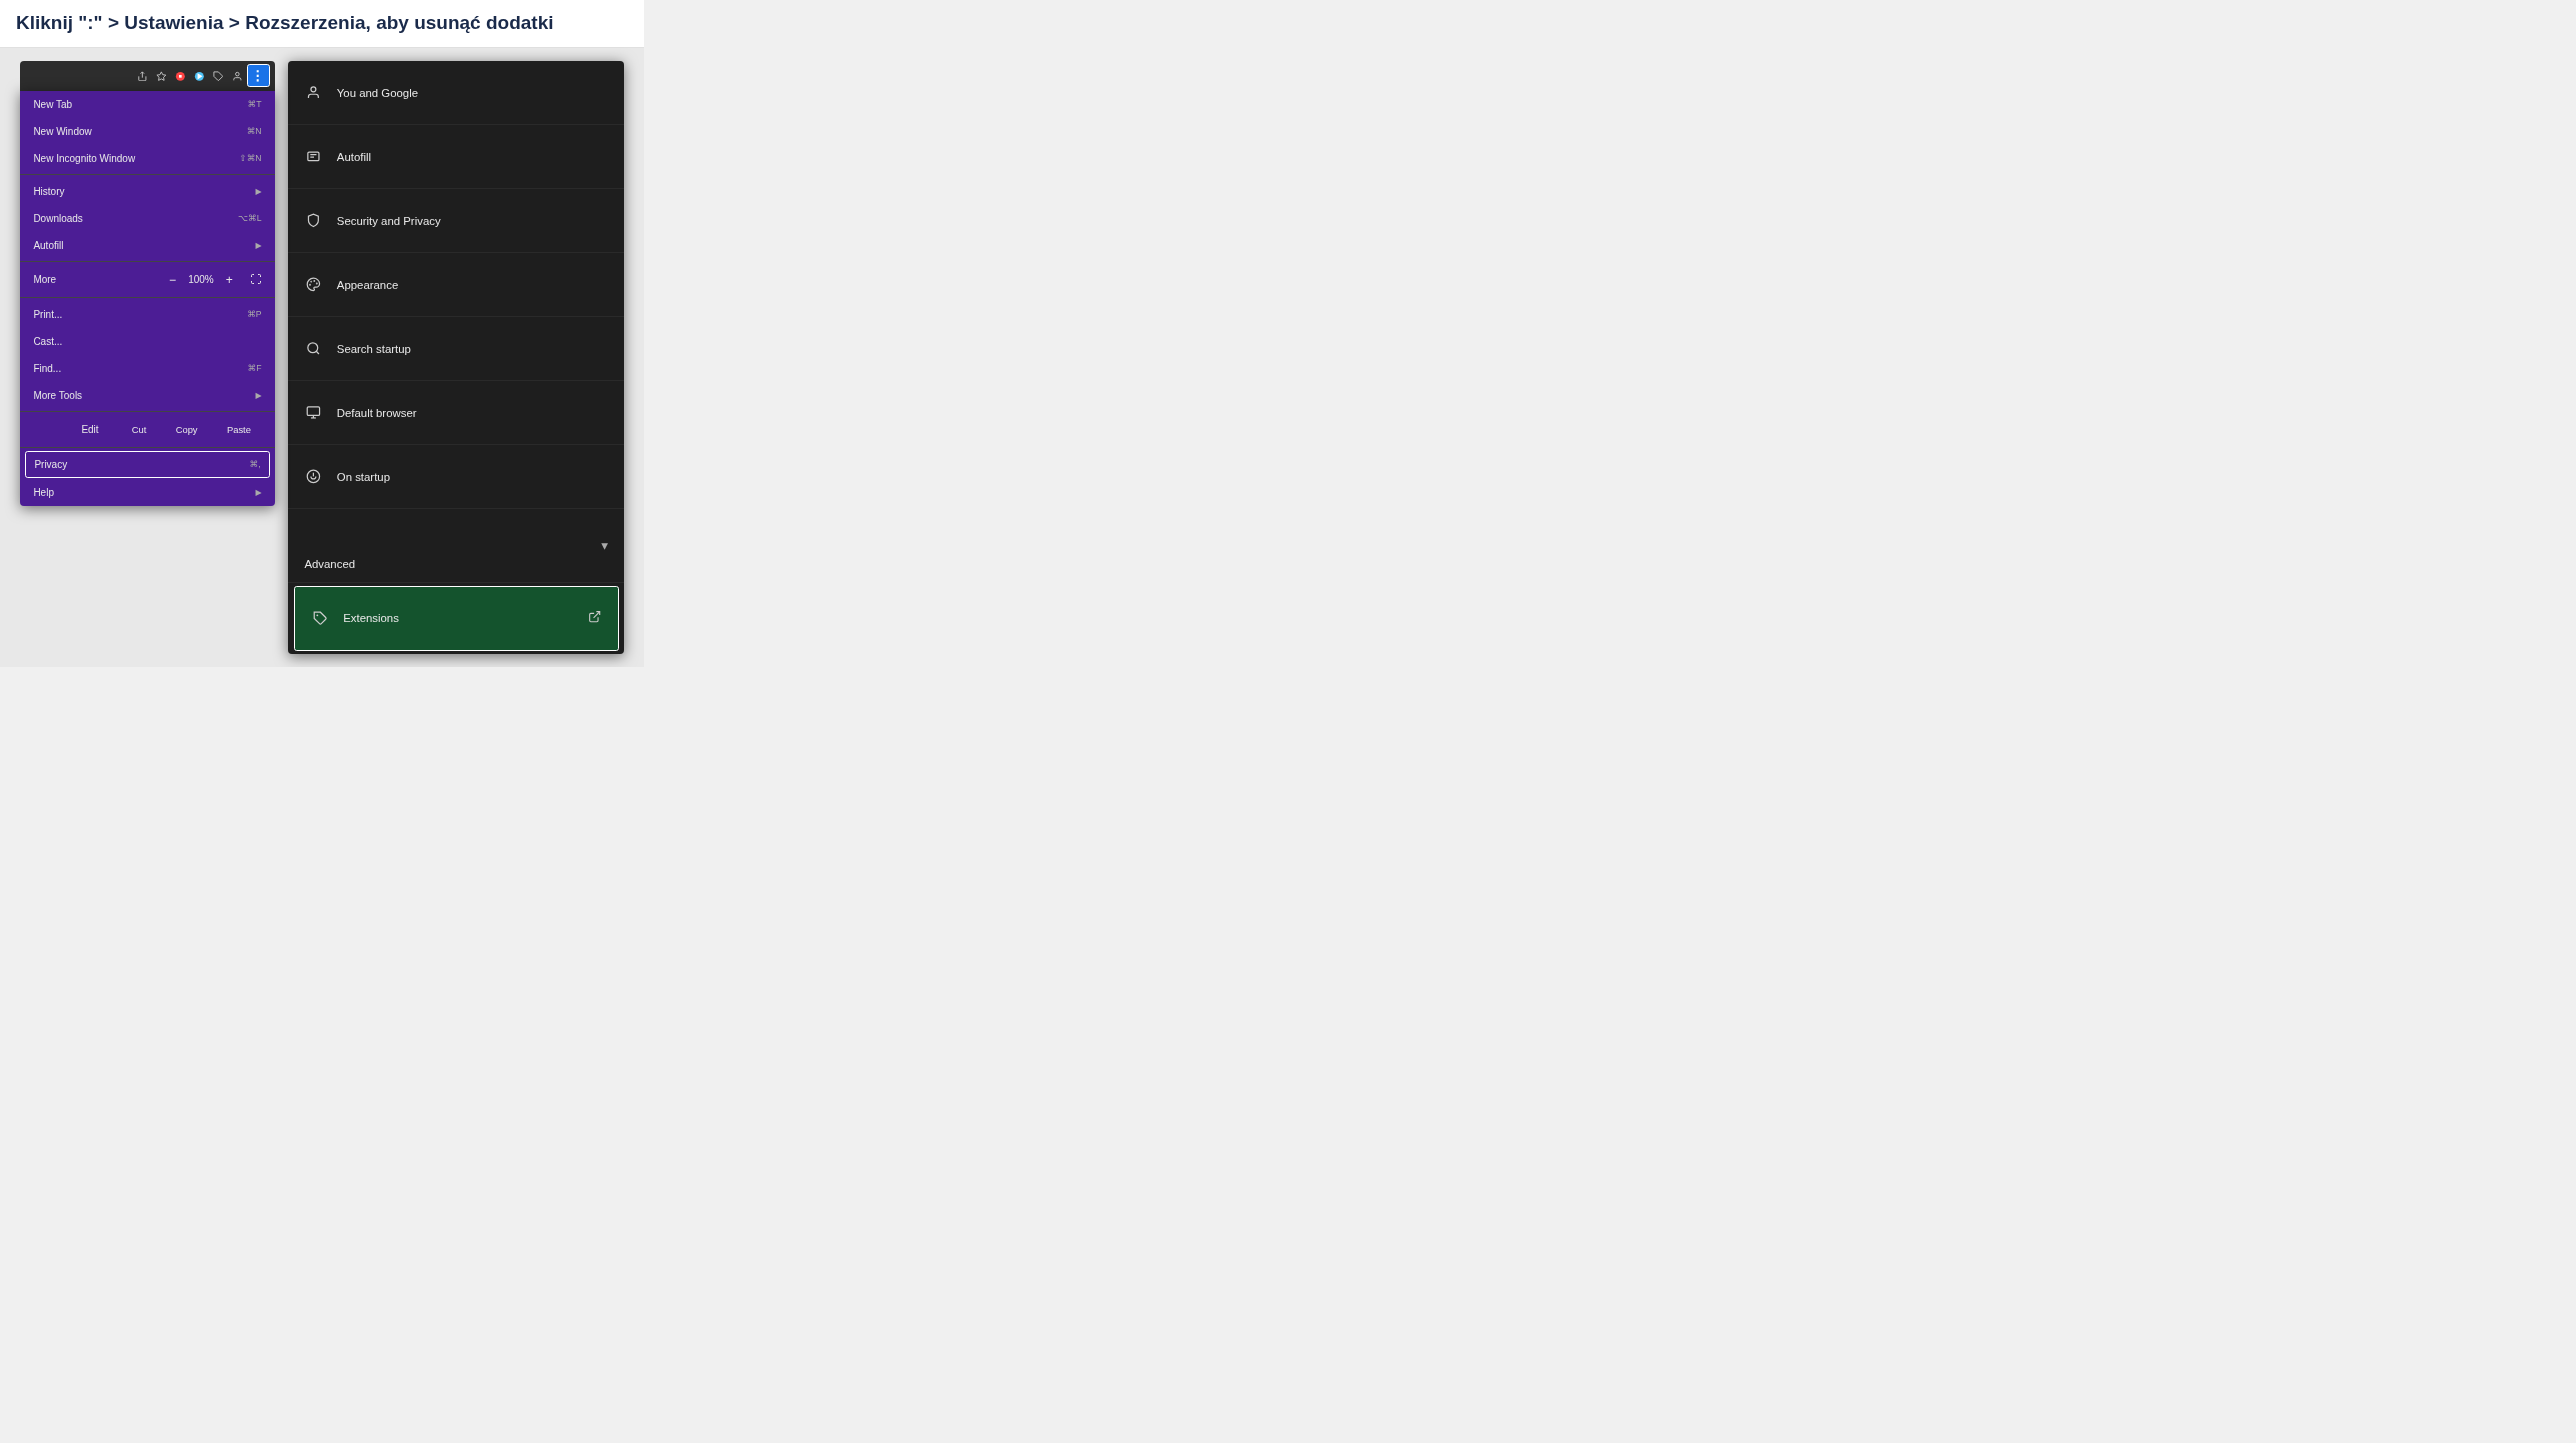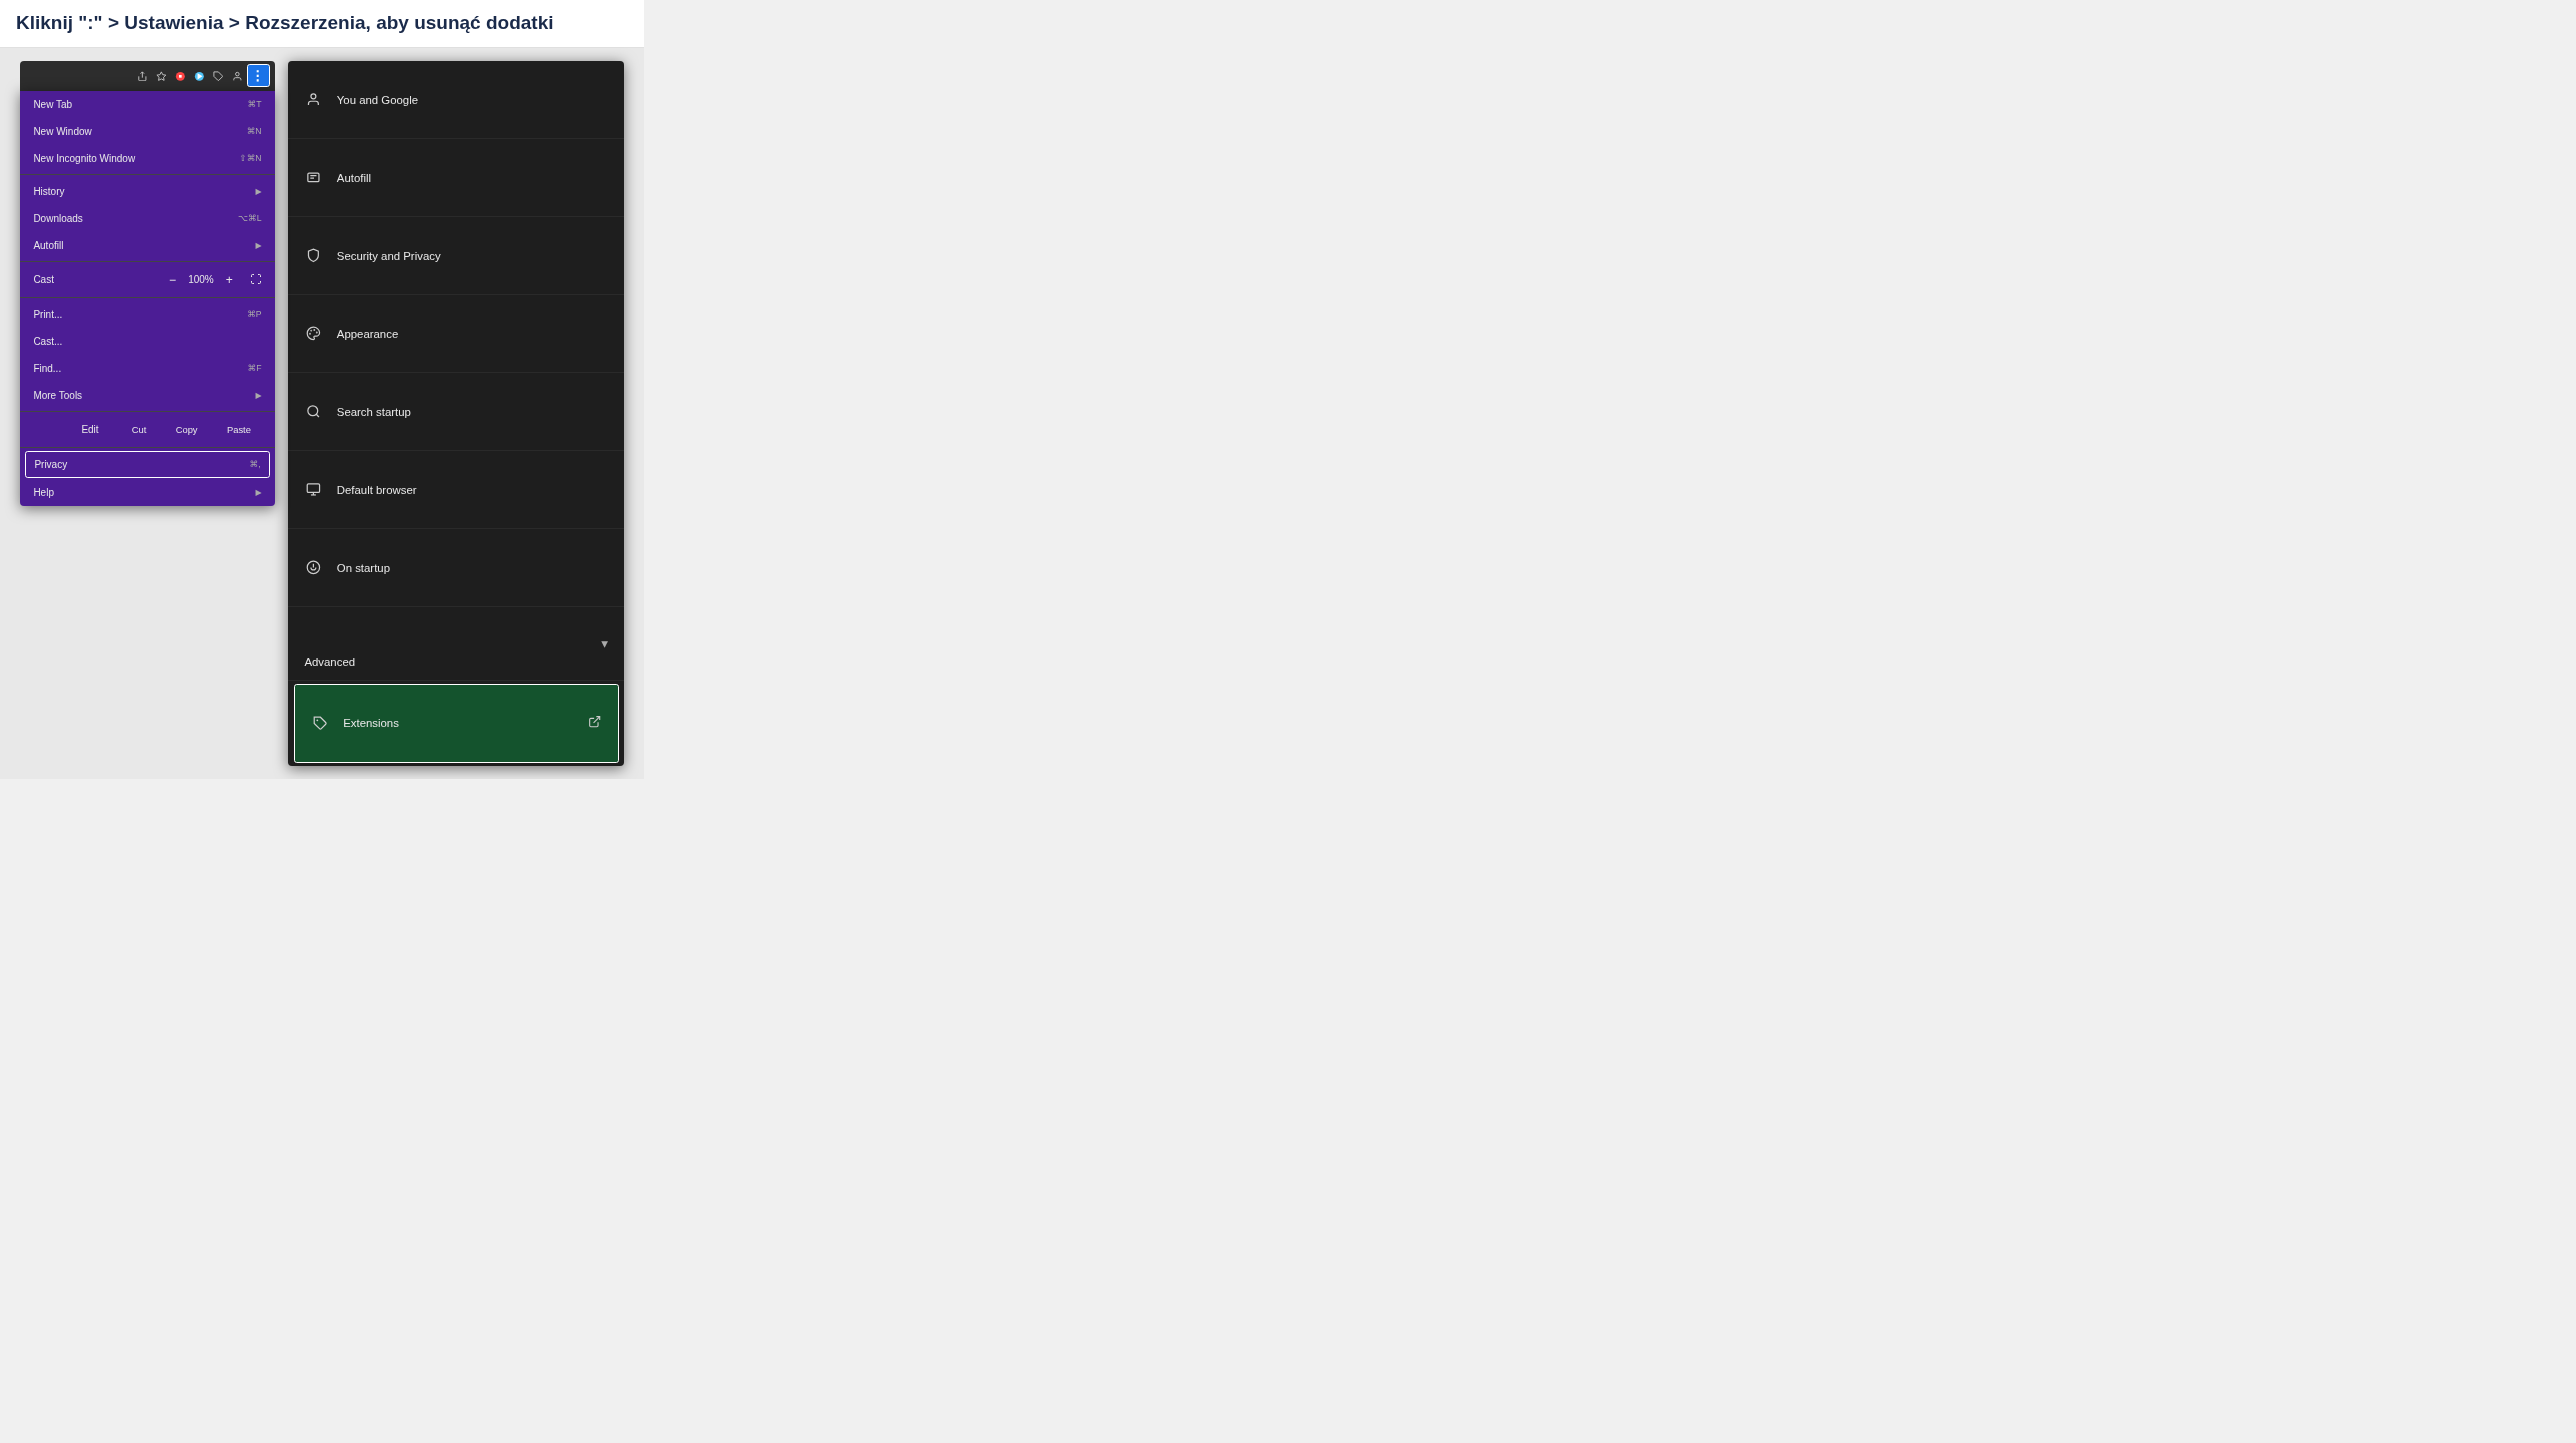--- a/index.html
+++ b/index.html
@@ -187,21 +187,21 @@
     .settings-sidebar {
       background: #1e1e1e;
       border-radius: 4px;
       overflow: hidden;
       box-shadow: 0 2.7px 13.4px rgba(0,0,0,0.5);
     }
 
     .settings-item {
       display: flex;
       align-items: center;
-      padding: 29px 16px;
+      padding: 22px 16px;
       cursor: pointer;
       gap: 13.4px;
       border-bottom: 0.7px solid #2a2a2a;
     }
     .settings-item:last-child { border-bottom: none; }
 
     .settings-icon {
       width: 19px;
       height: 19px;
       display: flex;
@@ -334,21 +334,21 @@
       </div>
 
       <div class="menu-item">
         <span class="item-label">Autofill</span>
         <span class="item-arrow">▶</span>
       </div>
 
       <div class="menu-divider"></div>
 
       <div class="zoom-row">
-        <span class="zoom-label">Cast</span>
+        <span class="zoom-label">More</span>
         <div class="zoom-controls">
           <span class="zoom-btn">−</span>
           <span class="zoom-value">100%</span>
           <span class="zoom-btn">+</span>
           <span class="zoom-fullscreen">
             <svg width="12" height="12" viewBox="0 0 24 24" fill="none" stroke="currentColor" stroke-width="2">
               <path d="M8 3H5a2 2 0 00-2 2v3m18 0V5a2 2 0 00-2-2h-3m0 18h3a2 2 0 002-2v-3M3 16v3a2 2 0 002 2h3"></path>
             </svg>
           </span>
         </div>

